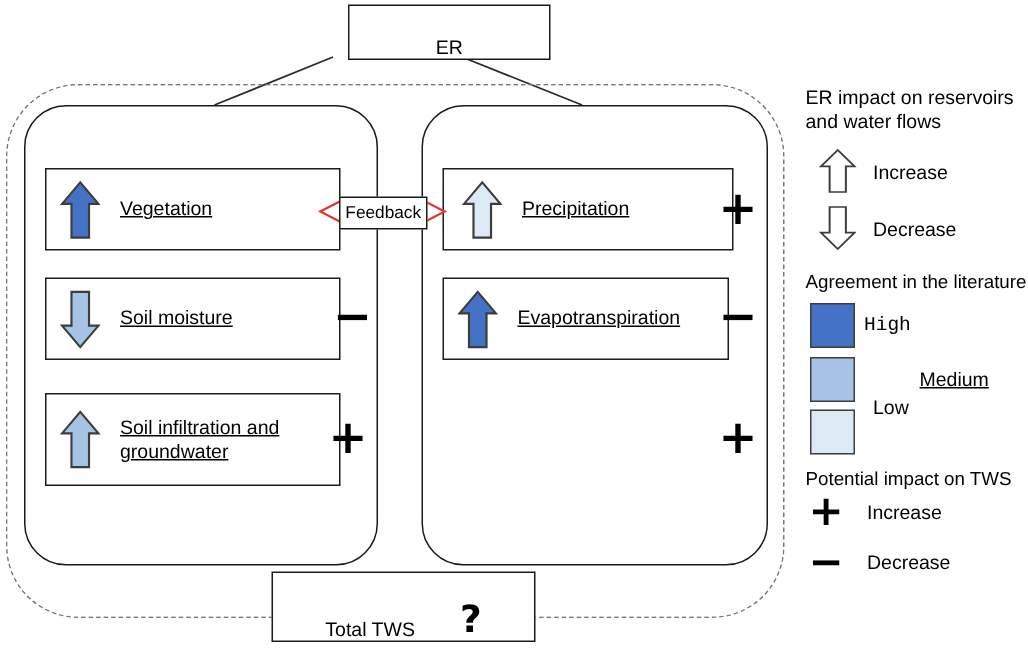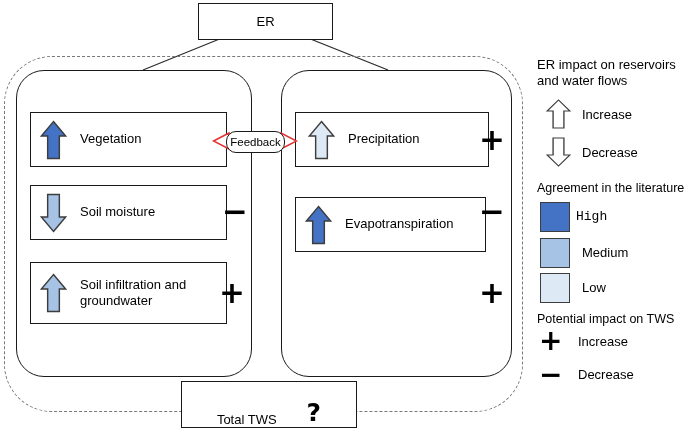--- a/index.html
+++ b/index.html
@@ -1,23 +1,23 @@
 <!DOCTYPE html>
 <html style="--c-high: #4472c4; --c-medium: #a6c2e4; --c-low: #dde9f5; --c-feedback: #e53030;"><head>
 <meta charset="utf-8">
 <style>
   html,body{margin:0;padding:0;background:#fff;}
   .canvas{position:relative;width:685px;height:435px;overflow:hidden;background:#fff;
           font-family:"Liberation Sans",sans-serif;font-size:13px;color:#000;}
   .box{position:absolute;background:#fff;border:1.3px solid #1a1a1a;}
-  .er{display:flex;align-items:center;justify-content:center;}
+  .er{display:flex;align-items:flex-end;justify-content:center;margin-left:34px;}
   .outer{position:absolute;border:1.2px dashed #777;border-radius:48px;}
   .group{position:absolute;border:1.3px solid #1a1a1a;border-radius:28px;background:transparent;}
   .card{position:absolute;background:#fff;border:1.3px solid #1a1a1a;display:flex;align-items:center;gap:13px;padding-left:9px;}
-  .card-label{max-width:110px;line-height:1.25;}
+  .card-label{max-width:110px;line-height:1.25;text-decoration:underline;}
   .arrow{display:inline-block;line-height:0;flex:0 0 auto;}
   .arrow path{fill:#fff;stroke:#3d3d3d;stroke-width:1.6;stroke-linejoin:miter;}
   .arrow.high path{fill:var(--c-high,#4472c4);}
   .arrow.medium path{fill:var(--c-medium,#a6c2e4);}
   .arrow.low path{fill:var(--c-low,#dde9f5);}
   .arrow.down svg{transform:scaleY(-1);}
   .sign{position:absolute;font-family:"DejaVu Sans",sans-serif;font-weight:bold;font-size:31px;line-height:1;color:#000;}
   .sign.small{font-size:28px;}
   .connectors{position:absolute;left:0;top:0;pointer-events:none;}
   .connectors line{stroke:#2a2a2a;stroke-width:1.2;}
@@ -85,38 +85,38 @@
   <div class="card" style="left:295px;top:112px;width:180px;height:53px;padding-left:12px;">
     <span class="arrow up low">
       <svg width="27" height="44" viewBox="0 0 30 44">
           <path d="M15 1.5 L28.5 17.5 L21.5 17.5 L21.5 42.5 L8.5 42.5 L8.5 17.5 L1.5 17.5 Z"></path>
         </svg>
     </span>
     <span class="card-label">Precipitation</span>
   </div>
   <div class="sign" style="left:479px;top:124px;">+</div>
 
-  <div class="card" style="left:295px;top:185px;width:180px;height:53px;margin-top:12px;">
+  <div class="card" style="left:295px;top:185px;width:180px;height:53px;">
     <span class="arrow up high">
       <svg width="27" height="44" viewBox="0 0 30 44">
           <path d="M15 1.5 L28.5 17.5 L21.5 17.5 L21.5 42.5 L8.5 42.5 L8.5 17.5 L1.5 17.5 Z"></path>
         </svg>
     </span>
     <span class="card-label">Evapotranspiration</span>
   </div>
   <div class="sign" style="left:479px;top:196px;">−</div>
 
   <div class="sign" style="left:479px;top:277px;">+</div>
 
   <span class="feedback-svg" style="left:212px;top:130px;">
     <svg width="86" height="22" viewBox="0 0 86 22">
         <path d="M1.5 11 L17 3 L17 7.5 L69 7.5 L69 3 L84.5 11 L69 19 L69 14.5 L17 14.5 L17 19 Z"></path>
       </svg>
   </span>
-  <div class="box feedback-label" style="left:226px;top:131px;width:57px;height:20px;border-radius:10px;">
+  <div class="box feedback-label" style="left:226px;top:131px;width:57px;height:20px;">
     <span>Feedback</span>
   </div>
 
   <div class="box total" style="left:181px;top:381px;width:174px;height:45px;">
     <span>Total TWS</span>
     <span class="total-q">?</span>
   </div>
 
   <div class="leg-text" style="left:537px;top:57px;width:148px;">ER impact on reservoirs and water flows</div>
 
@@ -133,24 +133,24 @@
       </svg>
   </span>
   <div class="leg-label" style="left:582px;top:145px;">Decrease</div>
 
   <div class="leg-text nowrap" style="left:537px;top:181px;font-size:12.5px;">Agreement in the literature</div>
 
   <div class="swatch high" style="left:540px;top:202px;"></div>
   <div class="leg-label" style="left:576px;top:209px;font-family:Liberation Mono, monospace;">High</div>
 
   <div class="swatch medium" style="left:540px;top:238px;"></div>
-  <div class="leg-label" style="left:582px;top:245px;">Medium</div>
+  <div class="leg-label" style="left:613px;top:245px;text-decoration:underline;">Medium</div>
 
   <div class="swatch low" style="left:540px;top:273px;"></div>
-  <div class="leg-label" style="left:582px;top:280px;">Low</div>
+  <div class="leg-label" style="left:582px;top:264px;">Low</div>
 
   <div class="leg-text nowrap" style="left:537px;top:312px;font-size:12.5px;">Potential impact on TWS</div>
 
   <div class="sign small" style="left:539px;top:327px;">+</div>
   <div class="leg-label" style="left:578px;top:334px;">Increase</div>
 
   <div class="sign small" style="left:539px;top:361px;">−</div>
   <div class="leg-label" style="left:578px;top:367px;">Decrease</div>
 
 </div>

